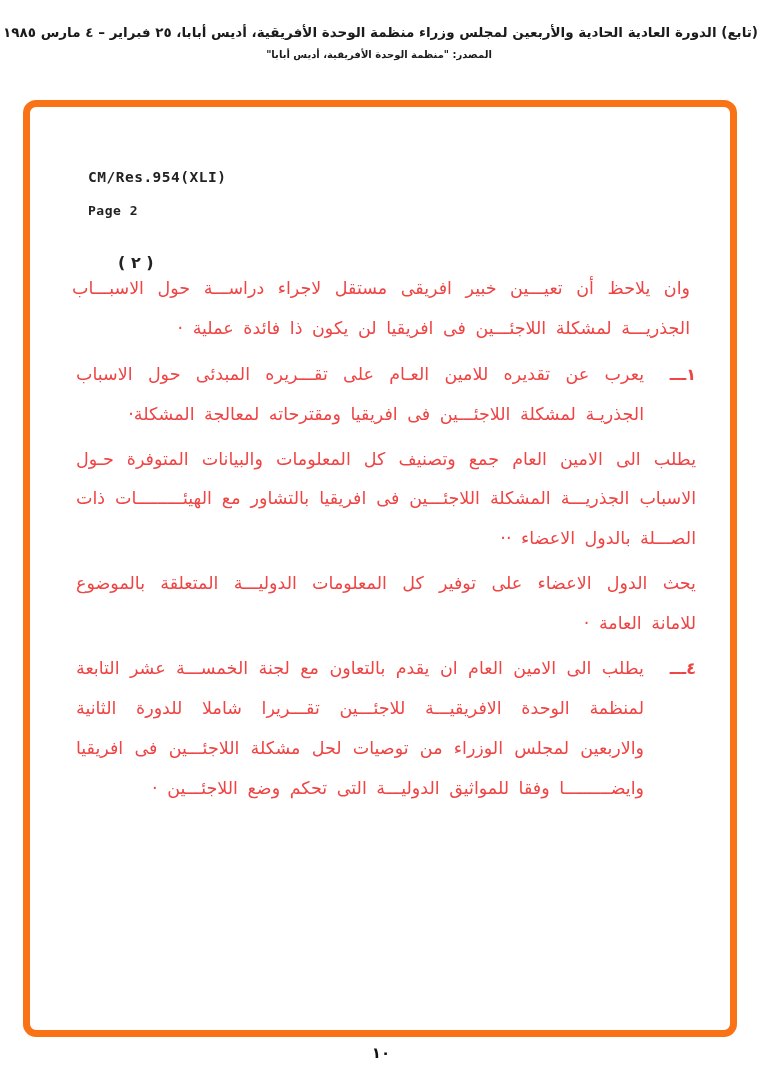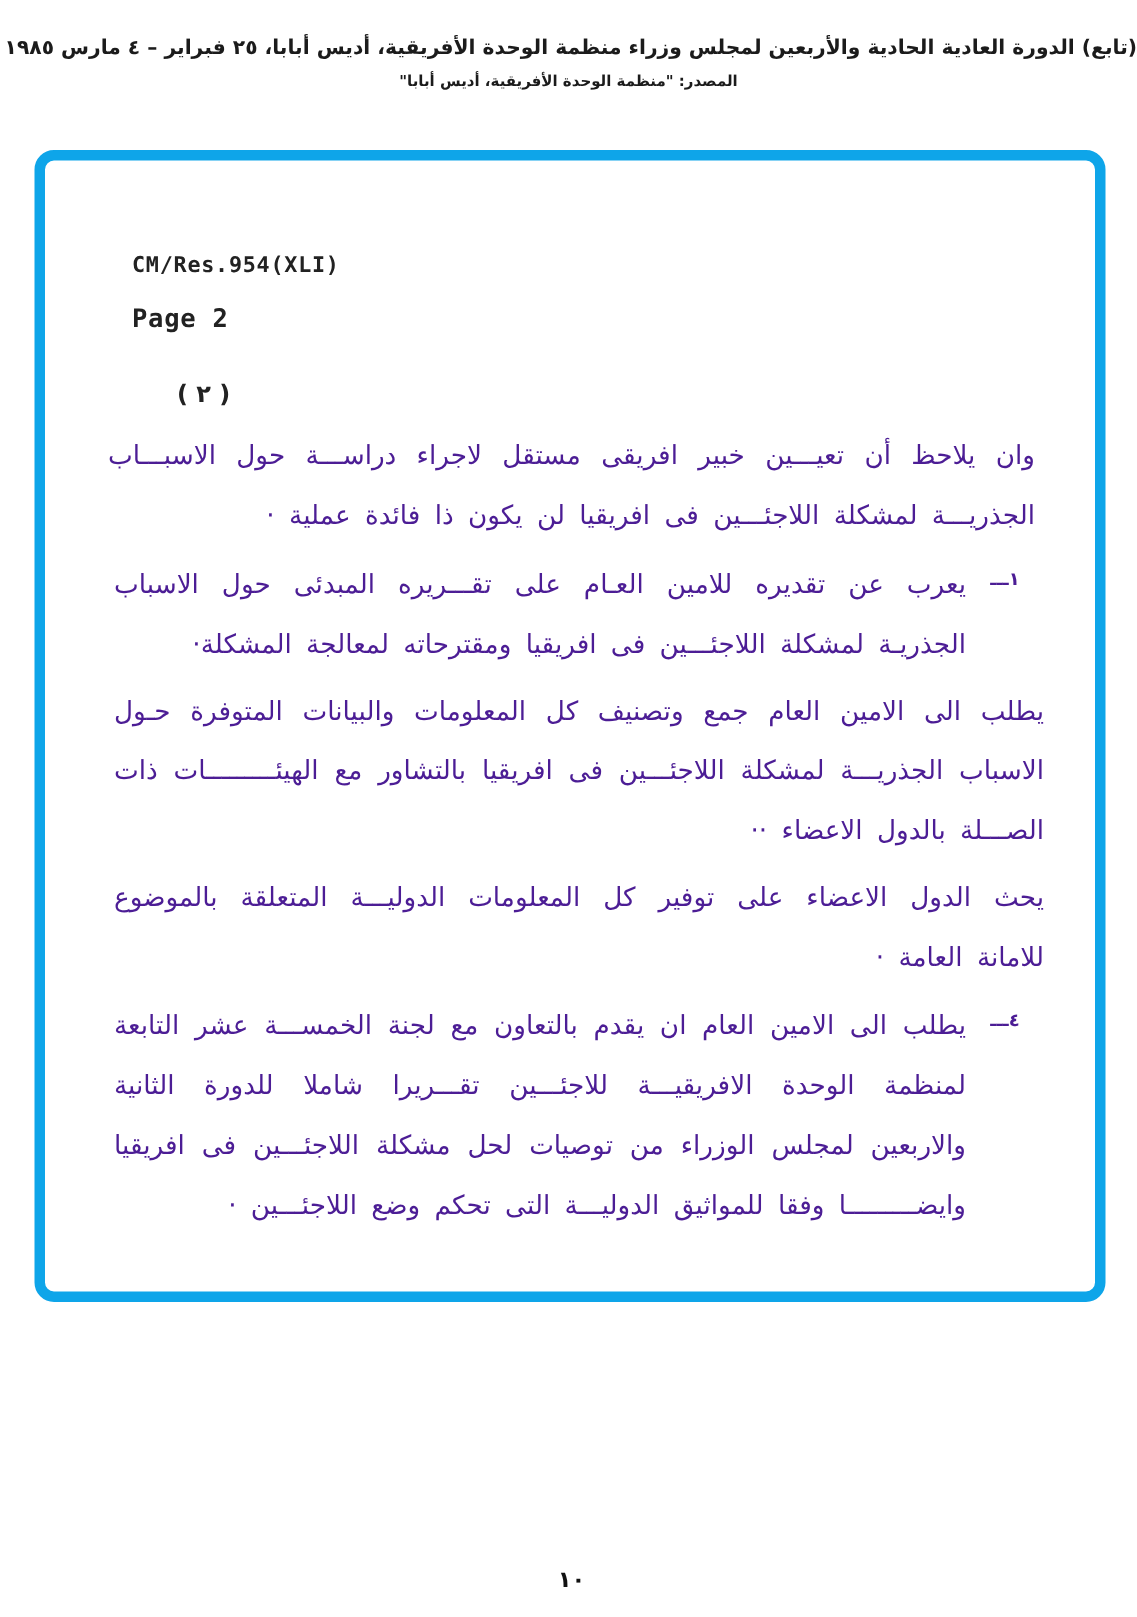--- a/index.html
+++ b/index.html
@@ -23,72 +23,71 @@
     letter-spacing:0px;
     margin-left:20px;
   }
   .caption-line2{
     font-size:10px;font-weight:bold;
     margin-top:9px;
   }
   
   .doc-frame{
     position:absolute;left:23px;top:100px;
-    width:714px;height:768px;
+    width:714px;height:937px;
     box-sizing:border-box;
-    border:7px solid #0ea5e9;
+    border:7px solid #f97316;
     border-radius:13px;
     background:#ffffff;
   }
   
   .doc-ref{
     position:absolute;left:58px;top:62px;
     font-family:"DejaVu Sans Mono","Liberation Mono",monospace;
     font-weight:bold;font-size:14.5px;letter-spacing:.5px;
     color:#222;
   }
   .doc-page{
     position:absolute;left:58px;top:96px;
     font-family:"DejaVu Sans Mono","Liberation Mono",monospace;
-    font-weight:bold;font-size:17px;letter-spacing:.5px;
+    font-weight:bold;font-size:13px;letter-spacing:.5px;
     color:#222;
   }
   .section-marker{
     position:absolute;left:88px;top:146px;
     direction:rtl;
     font-size:16px;font-weight:bold;
     letter-spacing:2px;
     color:#222;
   }
   
   .doc-body{
-    position:absolute;top:178px;right:34px;left:42px;
+    position:absolute;top:162px;right:34px;left:42px;
     direction:rtl;
     font-size:17.5px;
     line-height:2.28;
-    color:#4c1d95;
+    color:#ef4444;
   }
   .intro{
     text-align:justify;
     text-align-last:right;
     margin:0 6px 6px 0;
     word-spacing:4px;
   }
   .res-item{
     display:flex;
     direction:rtl;
     margin-top:5px;
   }
   .res-item .num{
     flex:0 0 52px;
     font-weight:bold;
-    font-size:12px;
+    font-size:16px;
     padding-top:2px;
     letter-spacing:-1px;
-    text-align:center;
   }
   .res-item .text{
     flex:1;
     text-align:justify;
     text-align-last:right;
     word-spacing:4px;
     padding-left:4px;
   }
   
   .page-number{
@@ -116,21 +115,21 @@
   <div class="doc-body">
 
     <p class="intro">وان يلاحظ   أن  تعيـــين خبير افريقى  مستقل لاجراء  دراســـة حول الاسبـــاب الجذريـــة لمشكلة اللاجئـــين فى افريقيا  لن يكون   ذا  فائدة عملية ·</p>
 
     <div class="res-item">
       <span class="num">١ـــ</span>
       <span class="text">يعرب  عن  تقديره  للامين العـام على تقـــريره المبدئى  حول الاسباب الجذريـة لمشكلة اللاجئـــين فى افريقيا  ومقترحاته لمعالجة المشكلة·</span>
     </div>
 
     <div class="res-item">
-      <span class="text">يطلب  الى الامين العام جمع وتصنيف كل  المعلومات والبيانات المتوفرة  حـول الاسباب الجذريـــة لمشكلة اللاجئـــين فى افريقيا  بالتشاور  مع الهيئـــــــــات ذات  الصـــلة  بالدول الاعضاء ··</span>
+      <span class="text">يطلب  الى الامين العام جمع وتصنيف كل  المعلومات والبيانات المتوفرة  حـول الاسباب الجذريـــة المشكلة اللاجئـــين فى افريقيا  بالتشاور  مع الهيئـــــــــات ذات  الصـــلة  بالدول الاعضاء ··</span>
     </div>
 
     <div class="res-item">
       <span class="text">يحث الدول  الاعضاء على توفير كل المعلومات  الدوليـــة المتعلقة بالموضوع للامانة العامة ·</span>
     </div>
 
     <div class="res-item">
       <span class="num">٤ـــ</span>
       <span class="text">يطلب  الى  الامين العام ان يقدم بالتعاون مع لجنة الخمســـة عشر التابعة لمنظمة الوحدة الافريقيـــة للاجئـــين تقـــريرا  شاملا للدورة الثانية والاربعين لمجلس الوزراء  من   توصيات لحل  مشكلة اللاجئـــين فى افريقيا  وايضـــــــــا وفقا للمواثيق الدوليـــة التى تحكم وضع اللاجئـــين ·</span>
     </div>

